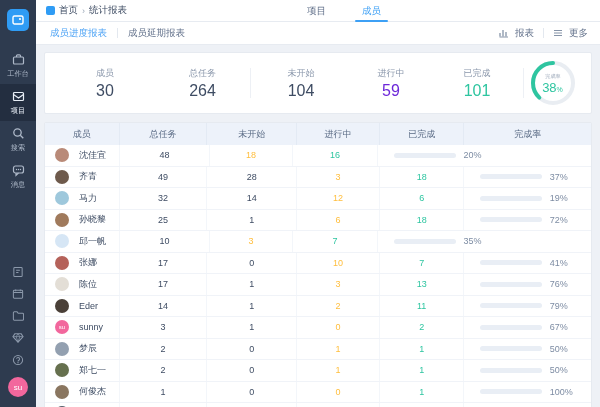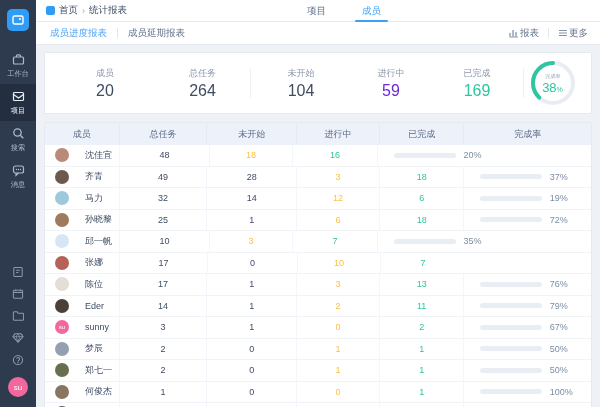--- a/index.html
+++ b/index.html
@@ -28,21 +28,21 @@
   .top-tab { height:22px; display:flex; align-items:center; font-size:9.5px; color:#61708a; cursor:pointer; position:relative; padding:0 3px; }
   .top-tab.active { color:#3da0f5; }
   .top-tab.active:after { content:""; position:absolute; left:-4px; right:-4px; bottom:0; height:2px; background:#3da0f5; border-radius:1px; }
 
   .subbar { height:23px; background:#fff; border-bottom:1px solid #e7ebf1; display:flex; align-items:center; }
   .sub-tabs { display:flex; align-items:center; gap:10px; padding-left:14px; }
   .sub-tab { font-size:9.5px; color:#61708a; cursor:pointer; }
   .sub-tab.active { color:#4da3f5; }
   .vdiv { width:1px; height:10px; background:#e3e8ef; }
   .sub-actions { margin-left:auto; display:flex; align-items:center; gap:9px; padding-right:12px; }
-  .action { display:flex; align-items:center; gap:1px; font-size:9.5px; color:#61708a; cursor:pointer; }
+  .action { display:flex; align-items:center; gap:6px; font-size:9.5px; color:#61708a; cursor:pointer; }
 
   .content { padding:7px 8px 0 8px; }
 
   
   .stats-card { background:#fff; border:1px solid #e6eaf0; border-radius:2px; height:62px; display:flex; align-items:center; padding:0 10px; margin-bottom:8px; }
   .stat { display:flex; flex-direction:column; align-items:center; gap:2px; }
   .stat .s-lbl { font-size:9px; color:#8a97ab; }
   .stat .s-val { font-size:16px; color:#3e4c63; }
   .stat .s-val.orange { color:#6d28d9; }
   .stat .s-val.green { color:#2ec5a0; }
@@ -55,21 +55,21 @@
   .ring-text .r-val { font-size:13px; color:#2ec5a0; line-height:1; }
   .ring-text .r-val small { font-size:7px; }
 
   
   .table-card { background:#fff; border:1px solid #e6eaf0; border-radius:2px; overflow:hidden; height:292px; }
   .t-head { display:flex; background:#edf2fa; height:22px; }
   .t-head .hc { font-size:9px; color:#5a6b85; display:flex; align-items:center; justify-content:center; border-left:1px solid #e3eaf4; }
   .t-head .hc:first-child { border-left:none; }
   .t-row { display:flex; height:21.5px; border-bottom:1px solid #f0f3f8; cursor:pointer; }
   .t-row .tc { display:flex; align-items:center; justify-content:center; font-size:9px; color:#3e4c63; border-left:1px solid #f3f6fa; }
-  .t-row .tc:first-child { border-left:none; justify-content:flex-start; padding-left:10px; gap:16px; }
+  .t-row .tc:first-child { border-left:none; justify-content:flex-start; padding-left:10px; gap:10px; }
   .t-row .tc.orange { color:#ffbe3d; }
   .t-row .tc.green { color:#2ec5a0; }
   .avatar { width:14px; height:14px; border-radius:50%; flex:0 0 14px; display:flex; align-items:center; justify-content:center; font-size:6px; color:#fff; }
   .bar-track { width:62px; height:5px; border-radius:3px; background:#e9eef5; overflow:hidden; margin-right:8px; }
   .bar-fill { height:5px; border-radius:3px; background:#2ec5a0; }
   .rate-lbl { font-size:9px; color:#7d8ca3; width:26px; text-align:left; }
   .c1{width:74px}.c2{width:88px}.c3{width:90px}.c4{width:83px}.c5{width:85px}.c6{width:128px}
 </style>
 </head>
 <body>
@@ -187,38 +187,38 @@
         <span>更多</span>
       </span>
     </div>
   </div>
 
   <div class="content">
 
     <div class="stats-card">
       <div class="stat w1">
         <span class="s-lbl">成员</span>
-        <span class="s-val">20</span>
+        <span class="s-val">30</span>
       </div>
       <div class="stat w2">
         <span class="s-lbl">总任务</span>
         <span class="s-val">264</span>
       </div>
       <div class="stat-div"></div>
       <div class="stat w3">
         <span class="s-lbl">未开始</span>
         <span class="s-val">104</span>
       </div>
       <div class="stat w4">
         <span class="s-lbl">进行中</span>
         <span class="s-val orange">59</span>
       </div>
       <div class="stat w5">
         <span class="s-lbl">已完成</span>
-        <span class="s-val green">169</span>
+        <span class="s-val green">101</span>
       </div>
       <div class="stat-div"></div>
       <div class="ring-wrap">
         <div class="ring-box">
           <svg width="50" height="50" viewBox="0 0 50 50">
             <g transform="scale(-1,1) translate(-50,0)">
               <circle cx="25" cy="25" r="20" fill="none" stroke="#e9edf2" stroke-width="4"></circle>
               <circle id="ring-arc" cx="25" cy="25" r="20" fill="none" stroke="#2ec5a0" stroke-width="4" stroke-linecap="round" pathLength="100" transform="rotate(-90 25 25)" stroke-dasharray="38 62"></circle>
             </g>
           </svg>
@@ -310,20 +310,24 @@
           </div>
           <div class="t-row">
             <div class="tc c1">
               <span class="avatar" style="background:#b5625a"></span>
               <span>张娜</span>
             </div>
             <div class="tc c2">17</div>
             <div class="tc c3">0</div>
             <div class="tc c4 orange">10</div>
             <div class="tc c5 green">7</div>
+            <div class="tc c6">
+              <span class="bar-track"><span class="bar-fill" style="width:41%"></span></span>
+              <span class="rate-lbl">41%</span>
+            </div>
           </div>
           <div class="t-row">
             <div class="tc c1">
               <span class="avatar" style="background:#e3ded6"></span>
               <span>陈位</span>
             </div>
             <div class="tc c2">17</div>
             <div class="tc c3">1</div>
             <div class="tc c4 orange">3</div>
             <div class="tc c5 green">13</div>

